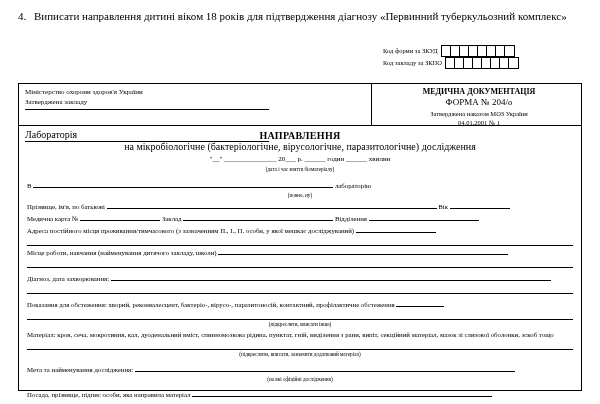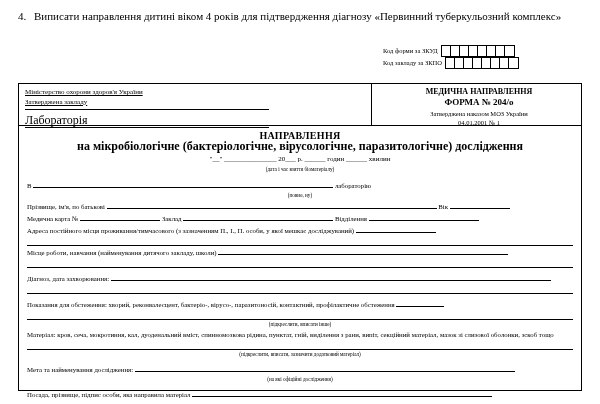--- a/index.html
+++ b/index.html
@@ -90,52 +90,51 @@
     position: relative;
     height: 42px;
     border-bottom: 1px solid #000;
     box-sizing: border-box;
   }
   .head-left {
     position: absolute;
     left: 6px;
     top: 4px;
     width: 250px;
-    text-decoration: underline;
   }
   .head-left .line1 { font-size: 7px; }
   .head-left .line2 { font-size: 7px; margin-top: 1px; }
   .head-left .uline {
     border-bottom: 1px solid #000;
     width: 244px;
     height: 1px;
     margin-top: 1px;
   }
-  .head-left .line3 { font-size: 12px; margin-top: 6px; }
+  .head-left .line3 { font-size: 10px; margin-top: 20px; }
   .head-left .uline2 {
     border-bottom: 1px solid #000;
     width: 244px;
     height: 1px;
     margin-top: 1px;
   }
 
   .head-right {
     position: absolute;
     left: 360px;
     top: 3px;
     width: 200px;
     text-align: center;
   }
   .head-right .r1 {
     font-size: 8px;
     font-weight: bold;
   }
   .head-right .r2 {
     font-size: 9px;
-    font-weight: bold;
+    font-weight: normal;
     margin-top: 2px;
   }
   .head-right .r3 {
     font-size: 6.5px;
     margin-top: 2px;
   }
   .head-right .r4 {
     font-size: 6.5px;
   }
   .vsep {
@@ -151,22 +150,22 @@
   .title-block {
     text-align: center;
     margin-top: 5px;
   }
   .title-main {
     font-size: 10px;
     font-weight: bold;
     letter-spacing: 0.3px;
   }
   .title-sub {
-    font-size: 12px;
-    font-weight: bold;
+    font-size: 10px;
+    font-weight: normal;
     margin-top: 2px;
   }
   .date-line {
     font-size: 7px;
     margin-top: 4px;
   }
   .date-note {
     font-size: 5.2px;
     margin-top: 1px;
   }
@@ -201,21 +200,21 @@
     margin-bottom: 1px;
   }
   .gap4 { height: 4px; }
 </style>
 </head>
 <body>
 
 <div class="page">
 
   <div class="task">
-    <span class="num">4.</span><span class="body">Виписати направлення дитині віком 4 років для підтвердження діагнозу «Первинний туберкульозний комплекс»</span>
+    <span class="num">4.</span><span class="body">Виписати направлення дитині віком 18 років для підтвердження діагнозу «Первинний туберкульозний комплекс»</span>
   </div>
 
   <div class="codes">
     <div class="code-row">
       <div class="code-label">Код форми за ЗКУД</div>
       <div class="code-cells">
         <span></span>
         <span></span>
         <span></span>
         <span></span>
@@ -245,21 +244,21 @@
     <div class="form-head">
       <div class="head-left">
         <div class="line1">Міністерство охорони здоров'я України</div>
         <div class="line2">Затверджена закладу</div>
         <div class="uline"></div>
         <div class="line3">Лабораторія</div>
         <div class="uline2"></div>
       </div>
       <div class="vsep"></div>
       <div class="head-right">
-        <div class="r1">МЕДИЧНА НАПРАВЛЕННЯ</div>
+        <div class="r1">МЕДИЧНА ДОКУМЕНТАЦІЯ</div>
         <div class="r2">ФОРМА № 204/о</div>
         <div class="r3">Затверджена наказом МОЗ України</div>
         <div class="r4">04.01.2001 № 1</div>
       </div>
     </div>
 
     <div class="title-block">
       <div class="title-main">НАПРАВЛЕННЯ</div>
       <div class="title-sub">на мікробіологічне (бактеріологічне, вірусологічне, паразитологічне) дослідження</div>
       <div class="date-line">"__" _______________ 20___ р. ______ годин ______ хвилин</div>

